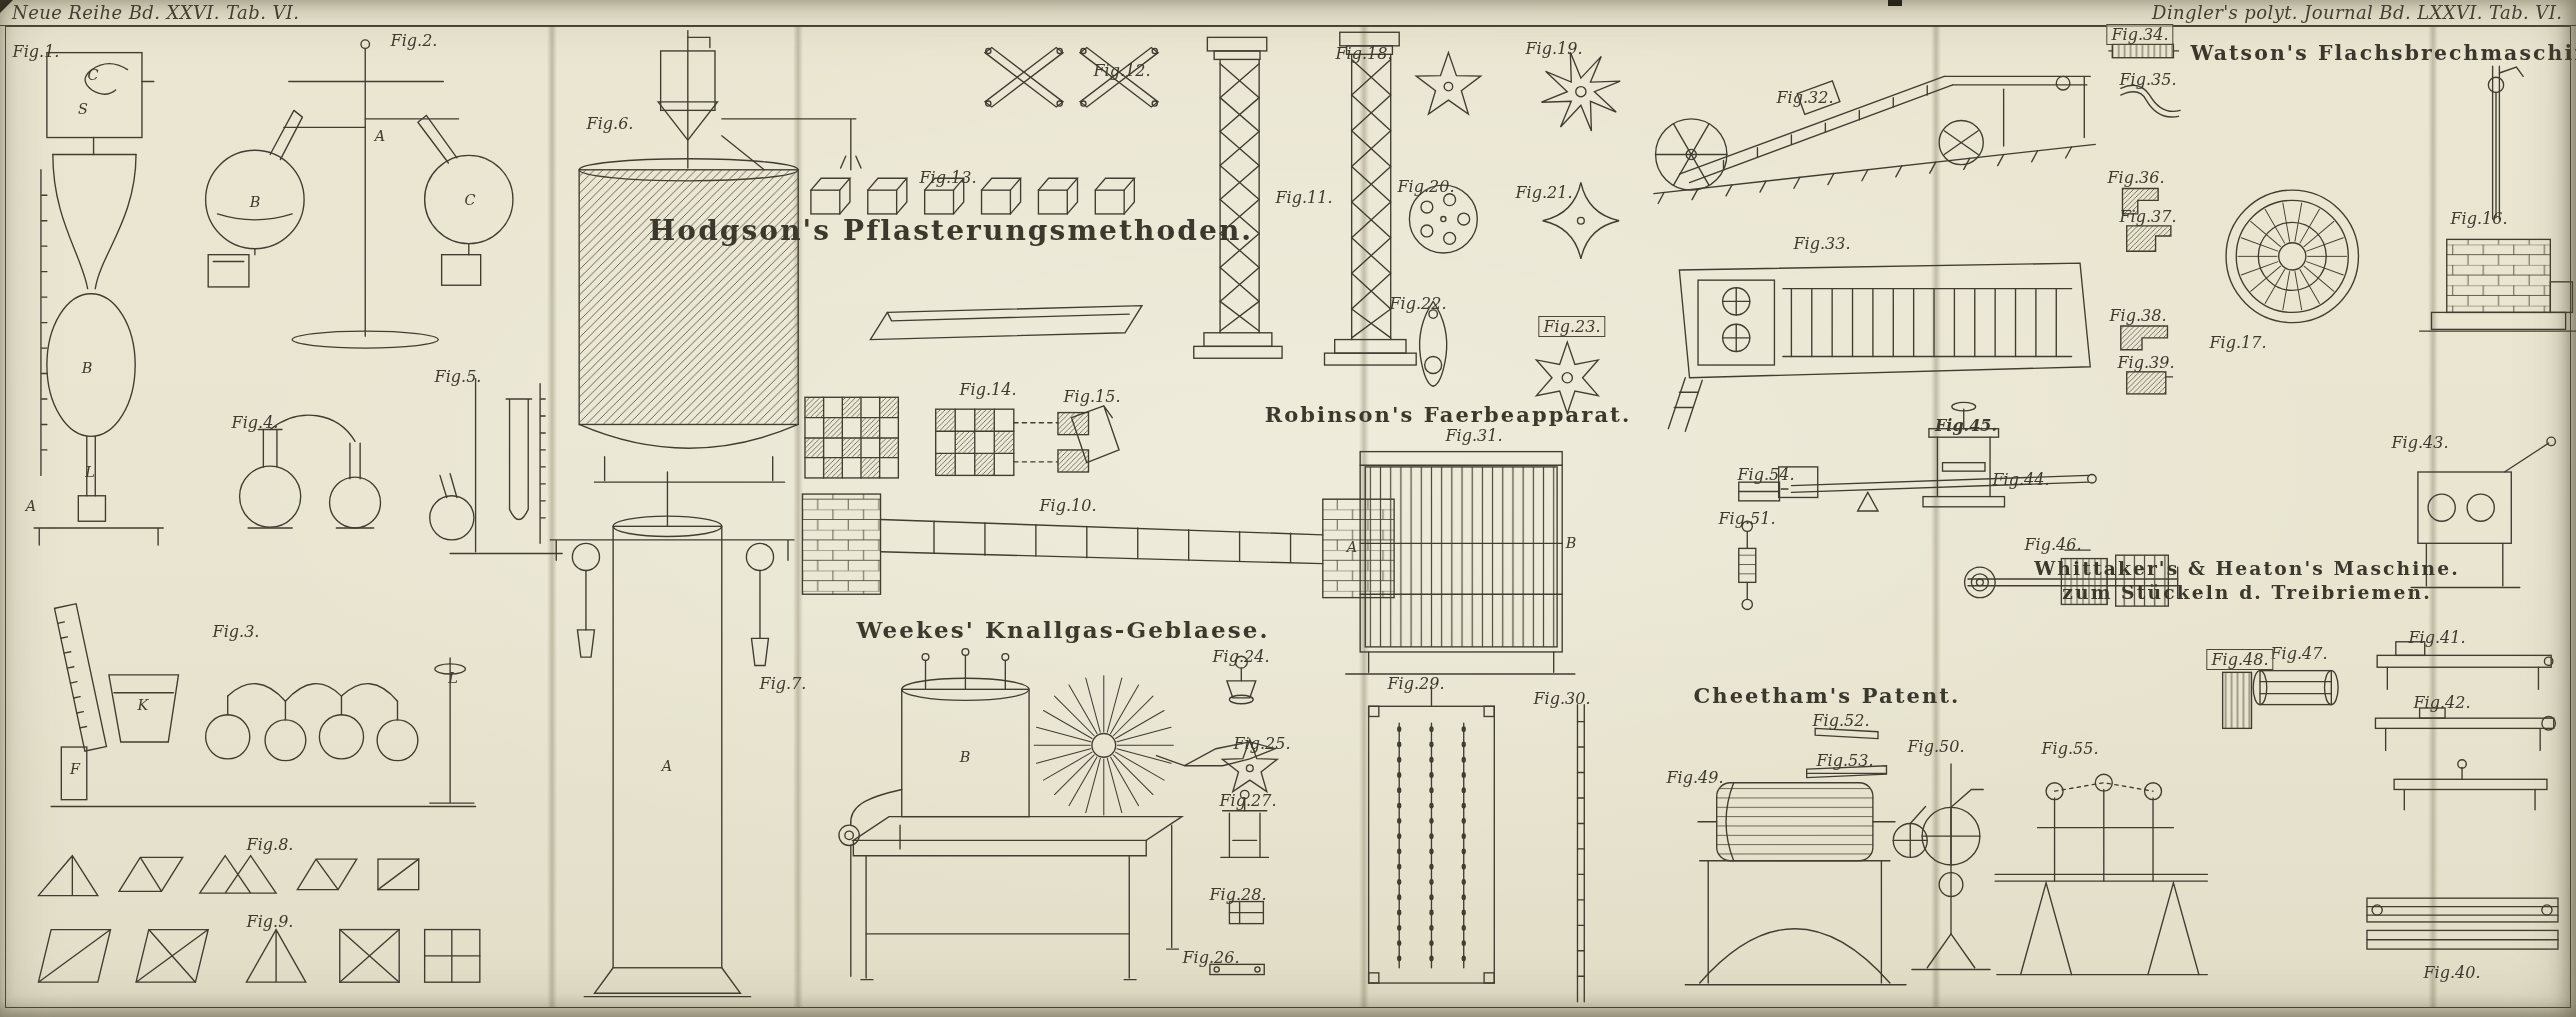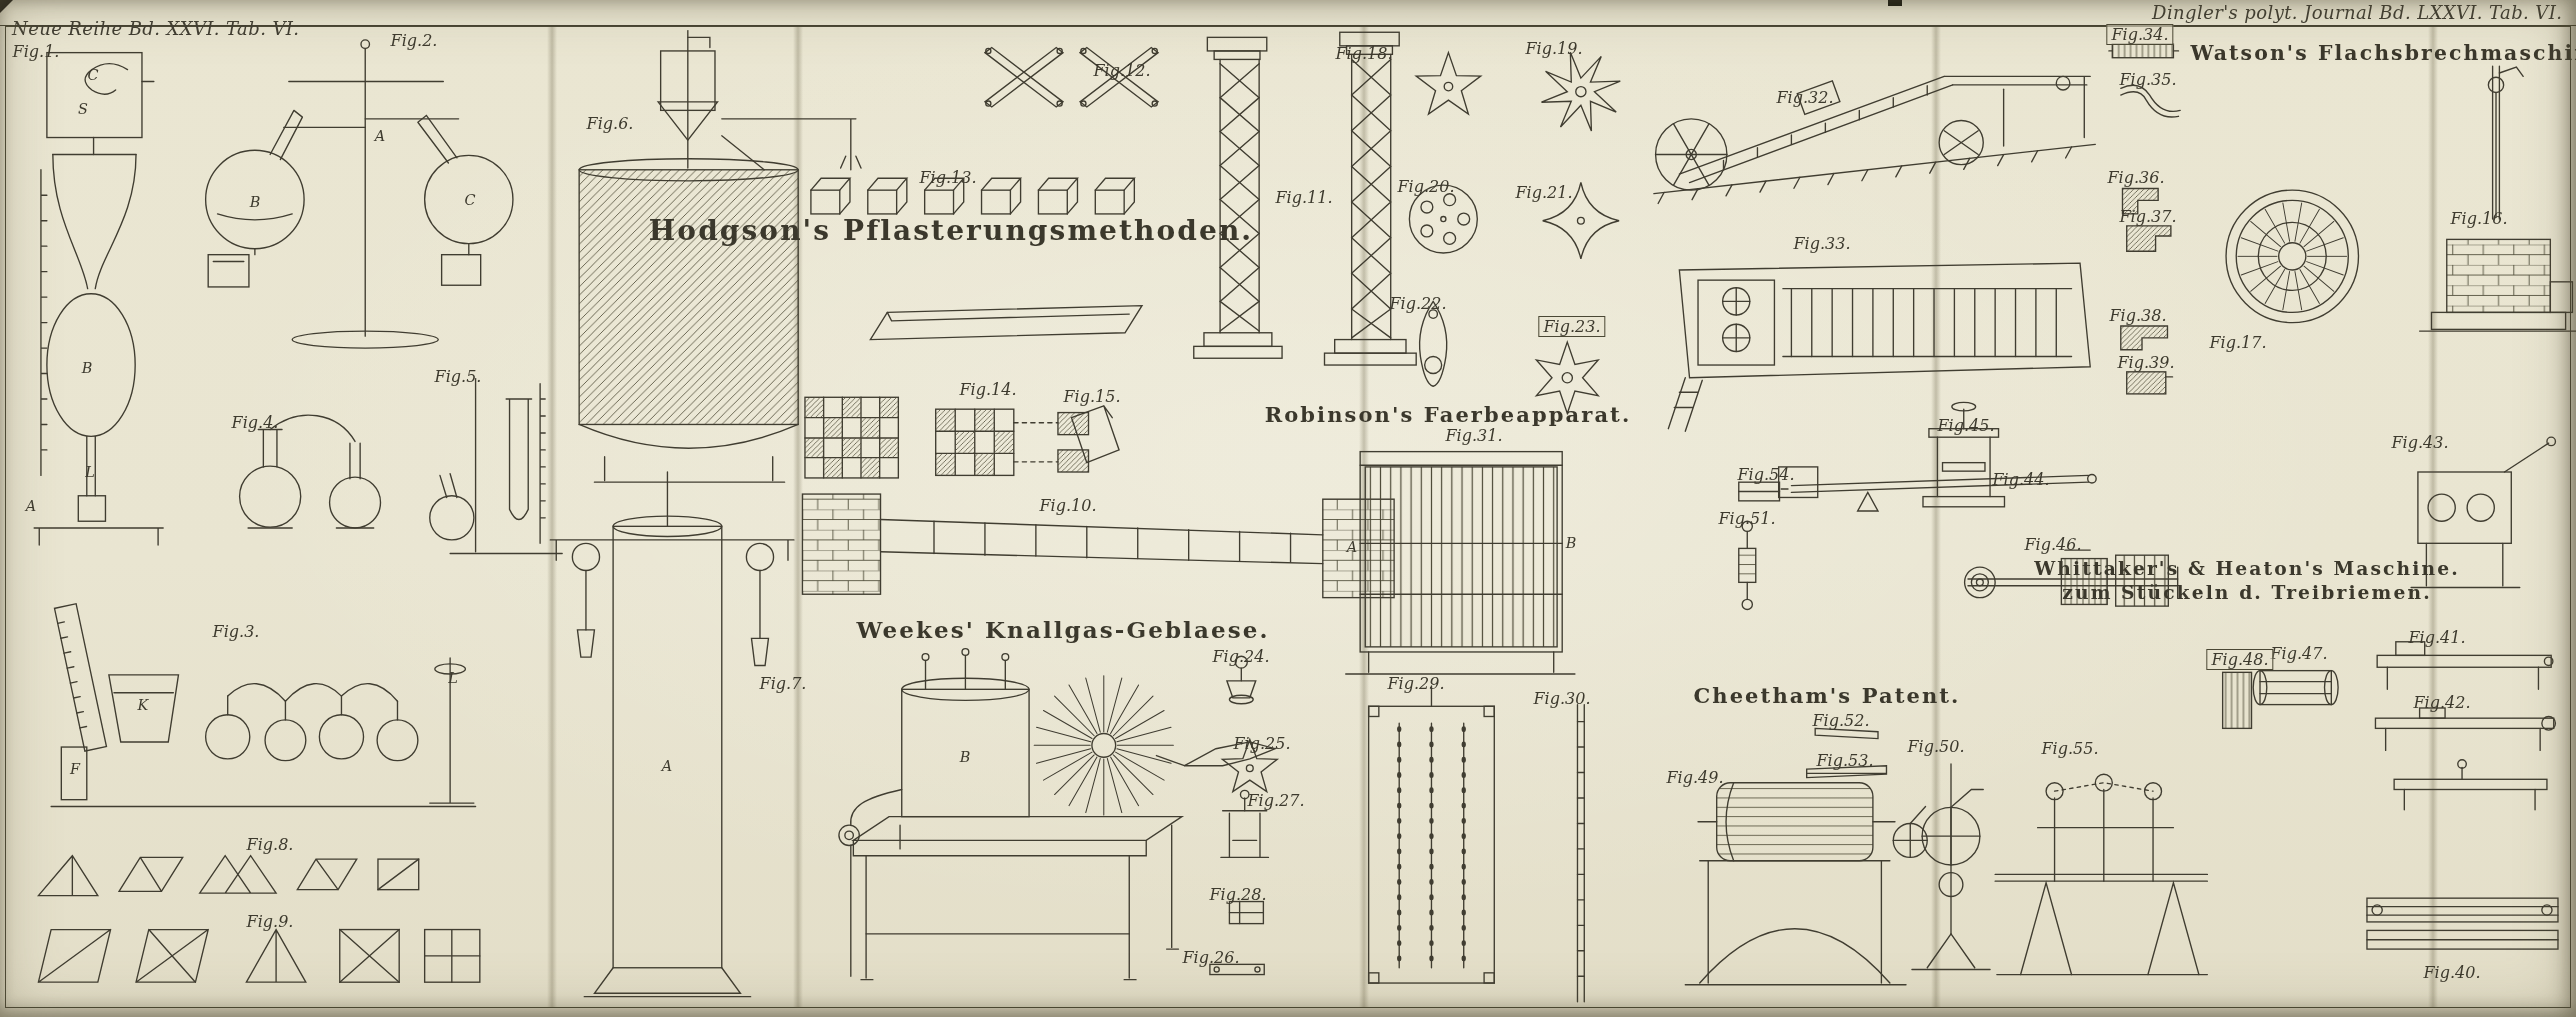--- a/index.html
+++ b/index.html
@@ -16,21 +16,21 @@
   .vignette{position:absolute;inset:0;pointer-events:none;z-index:60;
     box-shadow:inset 0 0 59px rgba(110,100,70,.35), inset -8.5px 0 18.7px rgba(60,55,40,.40), inset 0 -6.8px 15.3px rgba(60,55,40,.30);}
   .corner-mark{position:absolute;left:0;top:0;width:0;height:0;z-index:55;
     border-top:13.6px solid #1c1b15;border-right:13.6px solid transparent;}
   .notch-mark{position:absolute;left:1888px;top:0;width:13.6px;height:6px;background:#17160f;z-index:55;}
   .top-rule{position:absolute;left:0;top:24.6px;width:2576px;height:0;border-top:1.7px solid #44412f;z-index:5;}
   .frame{position:absolute;left:5.1px;top:25.5px;width:2564px;height:980px;border:1.4px solid #4a4734;z-index:5;}
   .crease{position:absolute;top:25.5px;height:981px;width:10.2px;z-index:4;
     background:linear-gradient(90deg,rgba(0,0,0,0),rgba(95,88,60,.30),rgba(0,0,0,0));}
   .header{position:absolute;top:1.7px;font-style:italic;font-size:18px;letter-spacing:0.4px;white-space:nowrap;z-index:20;}
-  .header.left{left:12px;margin-top:16px;}
+  .header.left{left:12px;}
   .header.right{right:13.6px;}
   .title-label{position:absolute;transform:translateX(-50%);font-weight:700;letter-spacing:2.1px;
     white-space:nowrap;z-index:20;color:#3b382c;}
   .fig-label{position:absolute;transform:translateX(-50%);font-style:italic;font-size:16px;
     white-space:nowrap;z-index:20;color:#3d3a2e;}
   .fig-label.boxed{border:1px solid #4a4734;padding:0 4.2px;background:rgba(233,229,209,.6);}
   .part-label{position:absolute;transform:translate(-50%,-50%);font-style:italic;font-size:14.4px;z-index:20;color:#3d3a2e;}
   svg.art{position:absolute;left:0;top:0;z-index:10;}
 </style>
 </head>
@@ -664,39 +664,39 @@
     <div class="fig-label" style="left: 2238px; top: 333px;">Fig.17.</div>
     <div class="fig-label" style="left: 1364px; top: 44px;">Fig.18.</div>
     <div class="fig-label" style="left: 1554px; top: 39px;">Fig.19.</div>
     <div class="fig-label" style="left: 1426px; top: 177px;">Fig.20.</div>
     <div class="fig-label" style="left: 1544px; top: 183px;">Fig.21.</div>
     <div class="fig-label" style="left: 1418px; top: 294px;">Fig.22.</div>
     <div class="fig-label boxed" style="left: 1572px; top: 316px;">Fig.23.</div>
     <div class="fig-label" style="left: 1241px; top: 647px;">Fig.24.</div>
     <div class="fig-label" style="left: 1262px; top: 734px;">Fig.25.</div>
     <div class="fig-label" style="left: 1211px; top: 948px;">Fig.26.</div>
-    <div class="fig-label" style="left: 1276px; top: 791px; text-align: center;">Fig.27.</div>
+    <div class="fig-label" style="left: 1248px; top: 791px; text-align: center;">Fig.27.</div>
     <div class="fig-label" style="left: 1238px; top: 885px;">Fig.28.</div>
     <div class="fig-label" style="left: 1416px; top: 674px;">Fig.29.</div>
     <div class="fig-label" style="left: 1562px; top: 689px;">Fig.30.</div>
     <div class="fig-label" style="left: 1474px; top: 426px;">Fig.31.</div>
     <div class="fig-label" style="left: 1805px; top: 88px;">Fig.32.</div>
     <div class="fig-label" style="left: 1822px; top: 234px;">Fig.33.</div>
     <div class="fig-label boxed" style="left: 2140px; top: 24px;">Fig.34.</div>
     <div class="fig-label" style="left: 2148px; top: 70px;">Fig.35.</div>
     <div class="fig-label" style="left: 2136px; top: 168px;">Fig.36.</div>
     <div class="fig-label" style="left: 2148px; top: 207px;">Fig.37.</div>
     <div class="fig-label" style="left: 2138px; top: 306px;">Fig.38.</div>
     <div class="fig-label" style="left: 2146px; top: 353px;">Fig.39.</div>
     <div class="fig-label" style="left: 2452px; top: 963px;">Fig.40.</div>
     <div class="fig-label" style="left: 2437px; top: 628px;">Fig.41.</div>
     <div class="fig-label" style="left: 2442px; top: 693px;">Fig.42.</div>
     <div class="fig-label" style="left: 2420px; top: 433px;">Fig.43.</div>
     <div class="fig-label" style="left: 2021px; top: 470px;">Fig.44.</div>
-    <div class="fig-label" style="left: 1966px; top: 416px;">Fig.45.</div>
+    <div class="fig-label" style="left: 1966px; top: 416px; font-weight: bold;">Fig.45.</div>
     <div class="fig-label" style="left: 2053px; top: 535px;">Fig.46.</div>
     <div class="fig-label" style="left: 2299px; top: 644px;">Fig.47.</div>
     <div class="fig-label boxed" style="left: 2240px; top: 649px;">Fig.48.</div>
     <div class="fig-label" style="left: 1695px; top: 768px;">Fig.49.</div>
     <div class="fig-label" style="left: 1936px; top: 737px;">Fig.50.</div>
     <div class="fig-label" style="left: 1747px; top: 509px;">Fig.51.</div>
     <div class="fig-label" style="left: 1841px; top: 711px;">Fig.52.</div>
     <div class="fig-label" style="left: 1845px; top: 751px;">Fig.53.</div>
     <div class="fig-label" style="left: 1766px; top: 465px;">Fig.54.</div>
     <div class="fig-label" style="left: 2070px; top: 739px;">Fig.55.</div>

